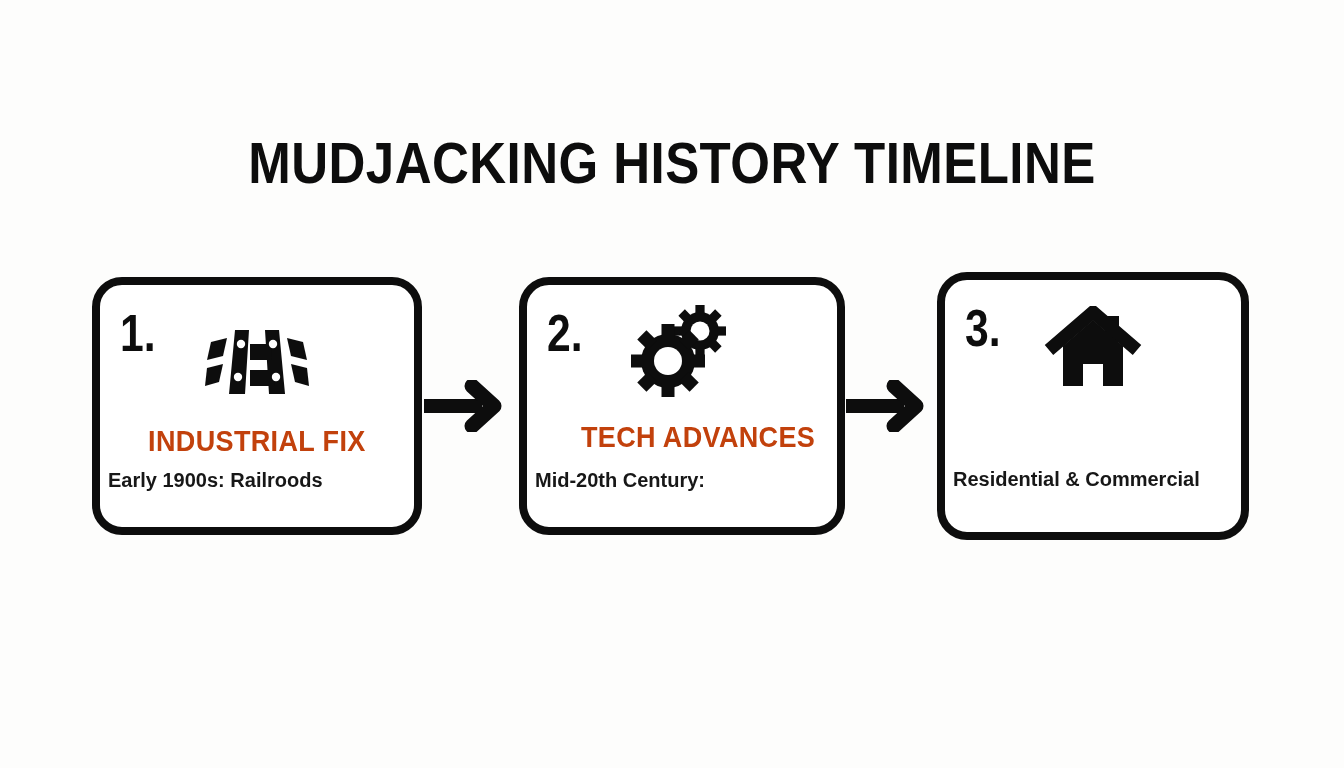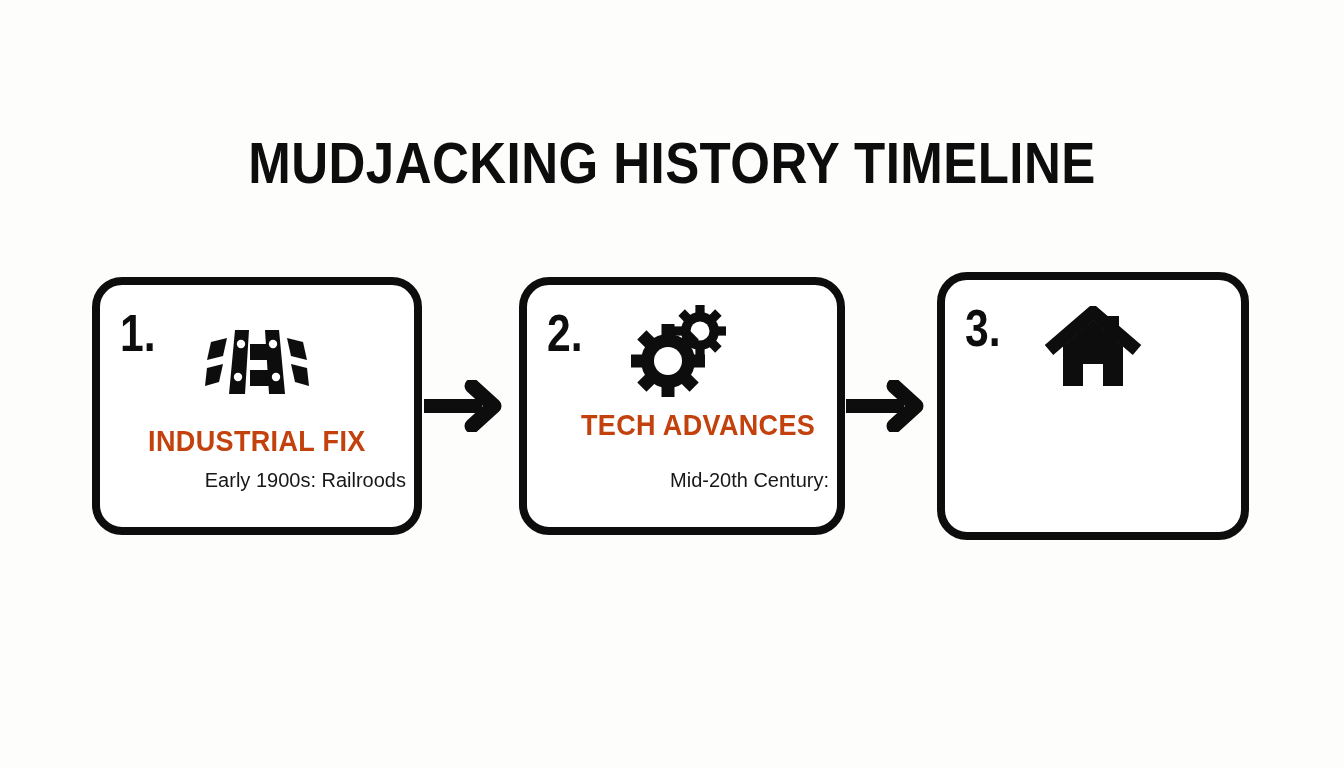--- a/index.html
+++ b/index.html
@@ -85,34 +85,34 @@
     text-align: center;
     font-family: "Liberation Sans Narrow", "Liberation Sans", sans-serif;
     font-weight: 700;
     font-size: 30px;
     line-height: 32px;
     letter-spacing: 0.4px;
     color: #c2410c;
     white-space: nowrap;
   }
   .card-1 .card-heading { top: 140px; }
-  .card-2 .card-heading { top: 124px; margin-left: 32px; }
+  .card-2 .card-heading { top: 136px; margin-left: 32px; }
   .card-3 .card-heading { top: 143px; }
   .card-heading span {
     display: inline-block;
     transform: scaleX(0.9);
   }
 
   .card-sub {
     position: absolute;
     left: 8px;
     right: 8px;
-    text-align: right;
+    text-align: left;
     font-family: "Liberation Sans", sans-serif;
-    font-weight: 400;
+    font-weight: 700;
     font-size: 20px;
     line-height: 25px;
     color: #171717;
   }
   .card-1 .card-sub { top: 183px; }
   .card-2 .card-sub { top: 183px; }
   .card-3 .card-sub { top: 187px; }
 
   
   .arrow {
@@ -240,16 +240,17 @@
         <path d="M20 40 L50 14 L80 40 L80 80 L20 80 Z" fill="#0d0d0d"></path>
 
         <path d="M6 44 L50 6 L94 44" fill="none" stroke="#0d0d0d" stroke-width="13" stroke-linejoin="miter" stroke-linecap="butt"></path>
 
         <rect x="40" y="58" width="20" height="24" fill="#ffffff"></rect>
       </svg>
     </div>
 
 
     <div class="card-sub">
+      <div>Residential &amp; Commercial</div>
     </div>
   </div>
 
 </div>
 
 </body></html>

